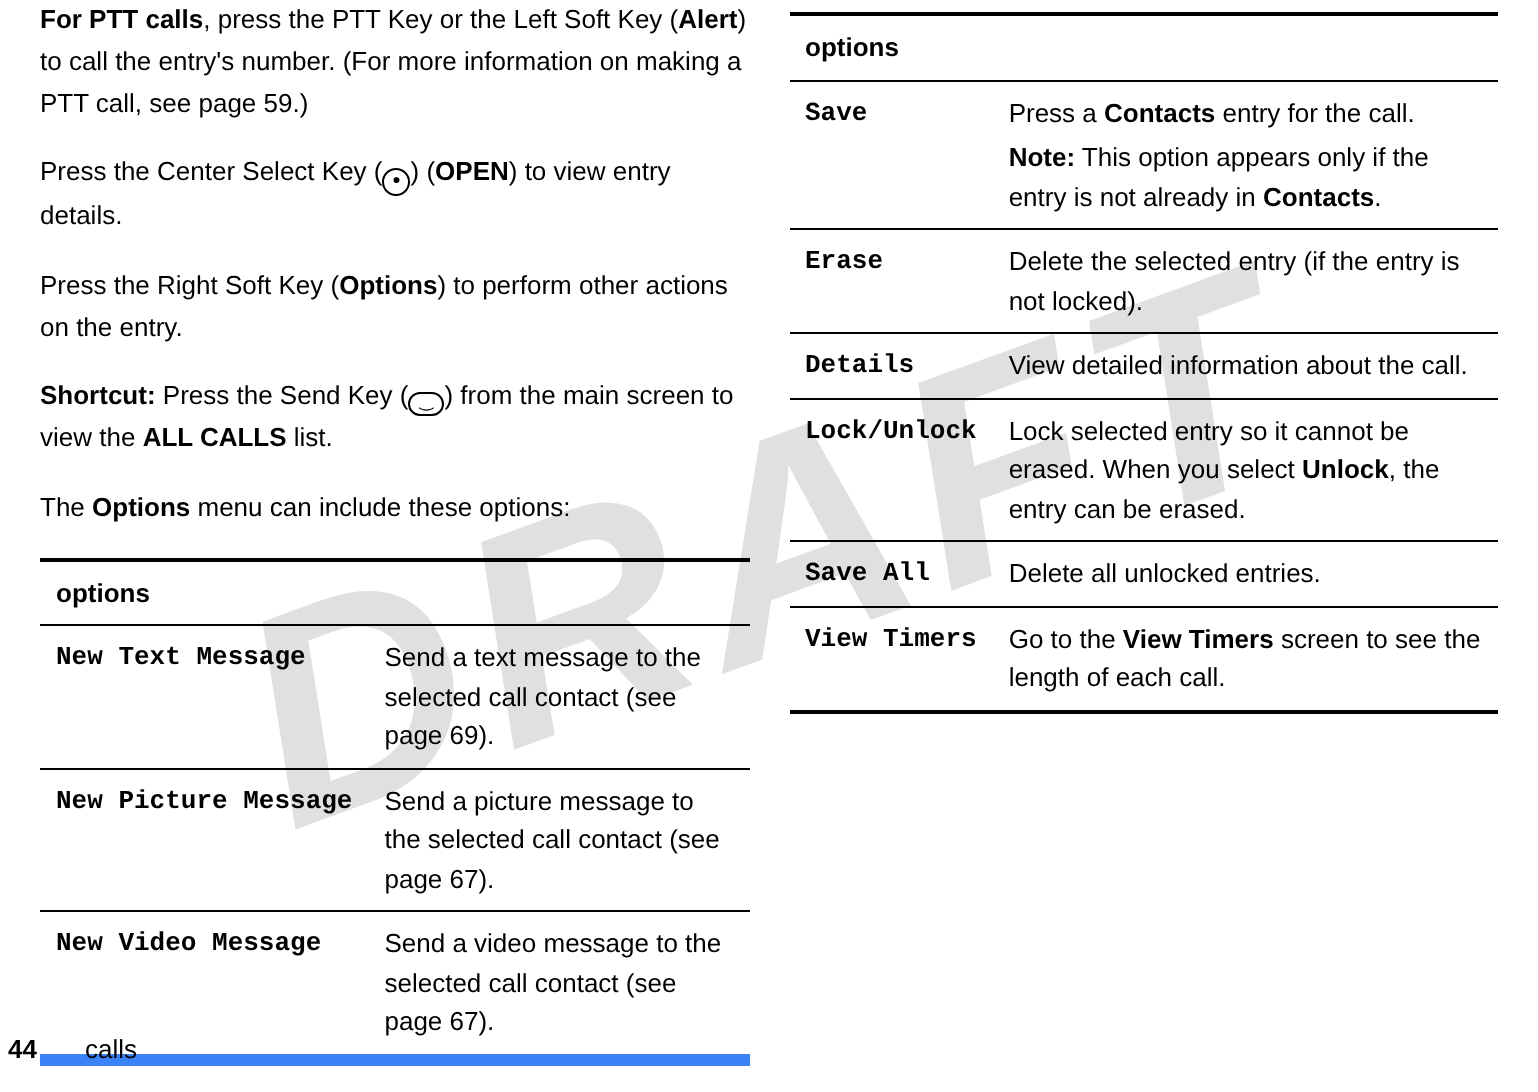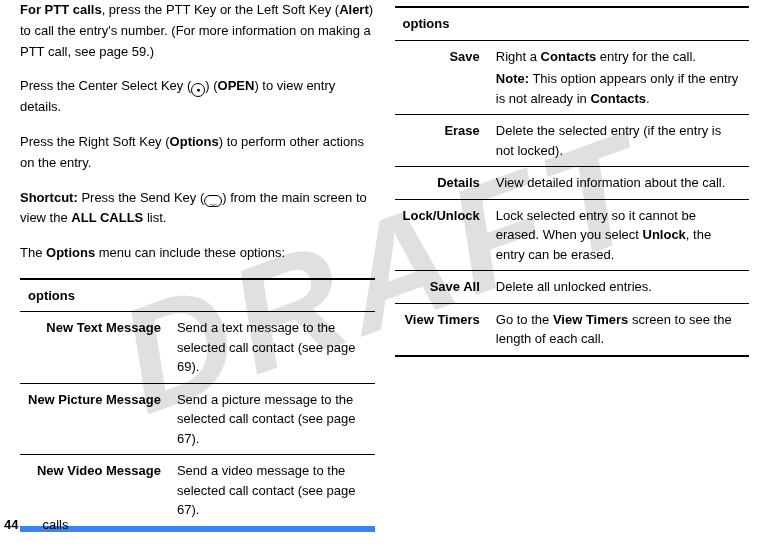--- a/index.html
+++ b/index.html
@@ -51,26 +51,25 @@
     font-size: 13px;
     line-height: 1.5;
   }
   thead th {
     border-top: 2px solid #000;
     border-bottom: 1px solid #000;
     font-weight: bold;
   }
   tbody tr { border-bottom: 1px solid #000; }
   tbody td:first-child {
-    font-family: Liberation Sans, sans-serif;
+    font-family: Liberation Mono, monospace;
     font-stretch: condensed;
     font-weight: bold;
     white-space: nowrap;
     width: 90px;
-    text-align: right;
   }
   .icon-circle {
     display: inline-flex;
     align-items: center;
     justify-content: center;
     width: 14px; height: 14px;
     border: 1.2px solid #000;
     border-radius: 50%;
     font-size: 7px;
     vertical-align: -2px;
@@ -152,21 +151,21 @@
     <table class="last-table">
       <thead>
         <tr>
             <th colspan="2">options</th>
           </tr>
       </thead>
       <tbody>
         <tr>
           <td>Save</td>
           <td>
-            <span>Right a </span><span class="cond">Contacts</span><span> entry for the call.</span>
+            <span>Press a </span><span class="cond">Contacts</span><span> entry for the call.</span>
             <div class="note-block">
               <span class="bold">Note:</span><span> This option appears only if the entry is not already in </span><span class="cond">Contacts</span><span>.</span>
             </div>
           </td>
         </tr>
         <tr>
           <td>Erase</td>
           <td>Delete the selected entry (if the entry is not locked).</td>
         </tr>
         <tr>

